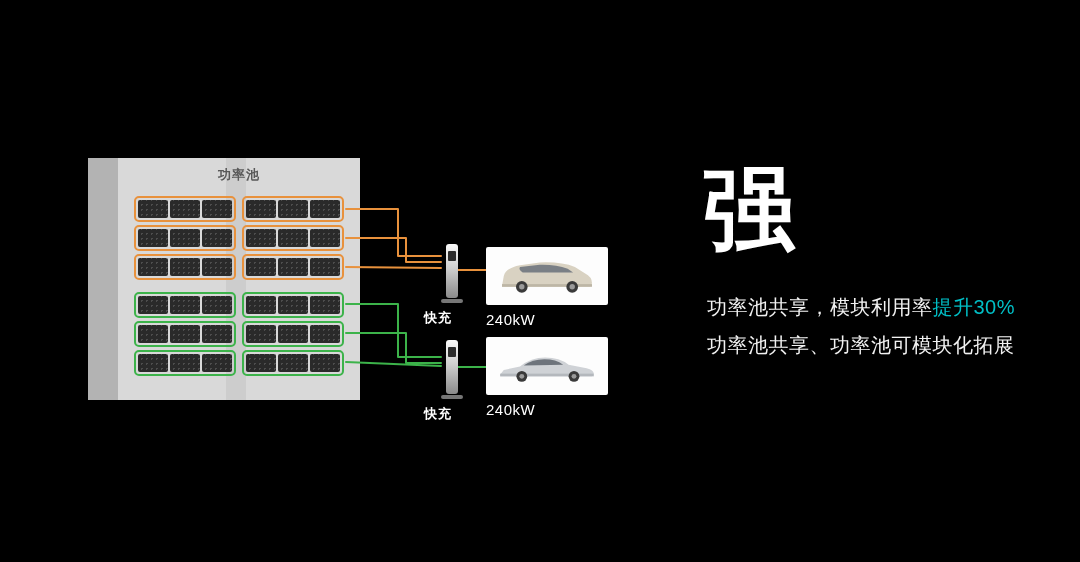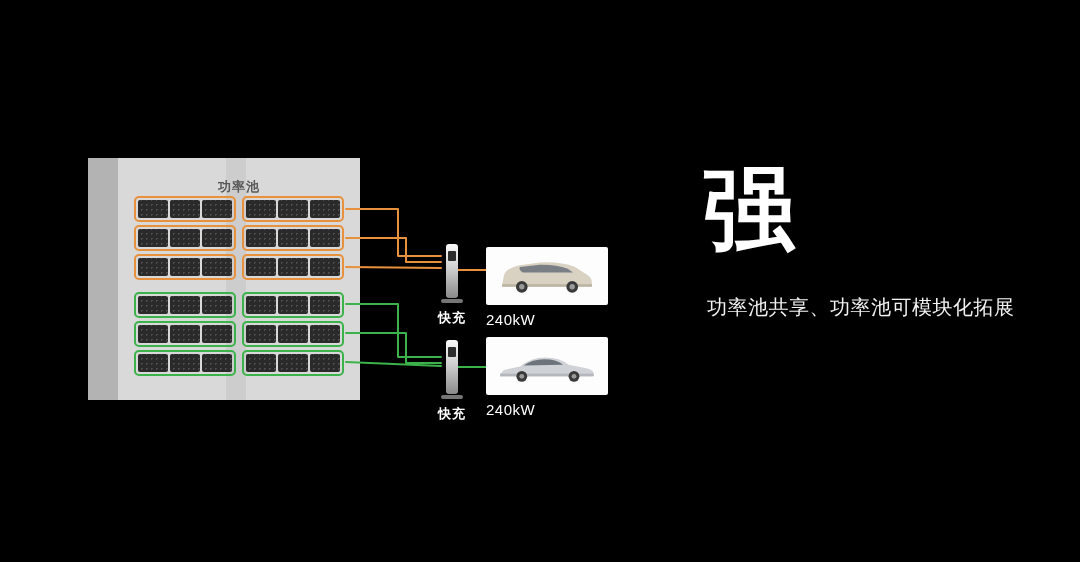--- a/index.html
+++ b/index.html
@@ -5,21 +5,21 @@
   html,body { margin:0; padding:0; background:#000; }
   .slide {
     position:relative; width:1080px; height:562px; overflow:hidden;
     background:#000; font-family:"Liberation Sans","DejaVu Sans",sans-serif;
   }
 
   
   .cabinet { position:absolute; left:88px; top:158px; width:272px; height:242px; background:#d9d9d9; }
   .cabinet-side { position:absolute; left:0; top:0; width:30px; height:100%; background:#b3b3b3; }
   .cabinet-mid { position:absolute; left:138px; top:0; width:20px; height:100%; background:#cdcdcd; }
-  .pool-title { position:absolute; left:30px; right:0; top:20px; text-align:center;
+  .pool-title { position:absolute; left:30px; right:0; top:8px; text-align:center;
                 color:#595959; font-size:13px; font-weight:600; letter-spacing:1px; }
 
   .module-rows { position:absolute; left:134px; top:196px; display:flex; flex-direction:column; gap:3px; }
   .module-row { display:flex; gap:6px; }
   .module-row:nth-child(4) { margin-top:9px; }
   .module-group { display:flex; gap:2px; padding:2px; border:2px solid transparent; border-radius:5px; }
   .module-row.orange .module-group { border-color:var(--orange); }
   .module-row.green  .module-group { border-color:var(--green); }
   .power-module {
     width:30px; height:18px; border-radius:2px; background:#2a2a2a;
@@ -27,21 +27,21 @@
     background-size:5px 5px; background-position:1px 2px;
   }
 
   
   .lines { position:absolute; left:0; top:0; width:1080px; height:562px; pointer-events:none; }
   .lines polyline { fill:none; stroke-width:2; stroke-linejoin:round; stroke-linecap:round; }
   .lines .o { stroke:var(--orange); }
   .lines .g { stroke:var(--green); }
 
   
-  .charger { position:absolute; width:56px; text-align:center; }
+  .charger { position:absolute; width:56px; text-align:left; }
   .charger .pillar { position:relative; width:12px; height:54px; margin:0 auto; border-radius:3px;
     background:linear-gradient(180deg,#fafafa 0%,#cfcfcf 45%,#8a8a8a 100%); }
   .charger .screen { position:absolute; left:2px; top:7px; width:8px; height:10px; background:#2d2d2d; border-radius:1px; }
   .charger .base { width:22px; height:4px; margin:1px auto 0; background:#767676; border-radius:2px; }
   .charger .charger-label { margin-top:6px; color:#fff; font-size:13px; font-weight:600; letter-spacing:1px; }
 
   
   .vehicle-card { position:absolute; width:122px; height:58px; background:#fdfdfd; border-radius:2px;
                   display:flex; align-items:center; justify-content:center; }
   .vehicle-card svg { width:108px; height:46px; }
@@ -192,16 +192,17 @@
         <circle cx="90" cy="34" r="2.7" fill="#9a9a9a"></circle>
     </svg>
   </div>
   <div class="power-rating" style="left:486px; top:401px;">240kW</div>
 
   <div class="headline">
     <div class="headline-big">强</div>
   </div>
 
   <div class="copy">
+    <div><span>功率池共享，模块利用率</span><span class="hl">提升30%</span></div>
     <div>功率池共享、功率池可模块化拓展</div>
   </div>
 
 </div>
 
 </body></html>

